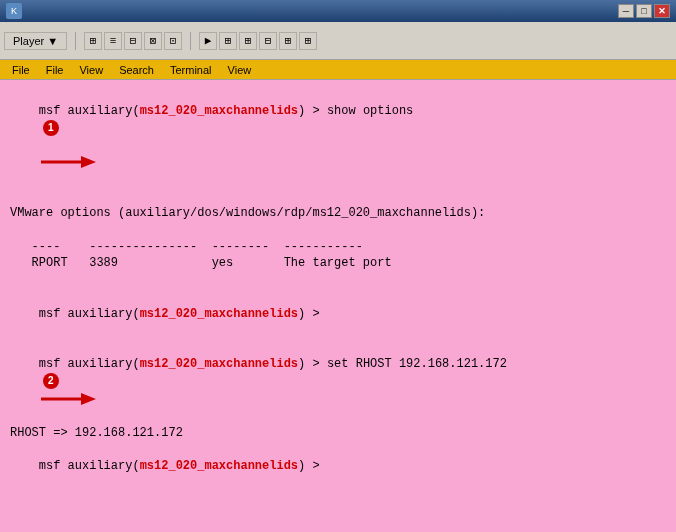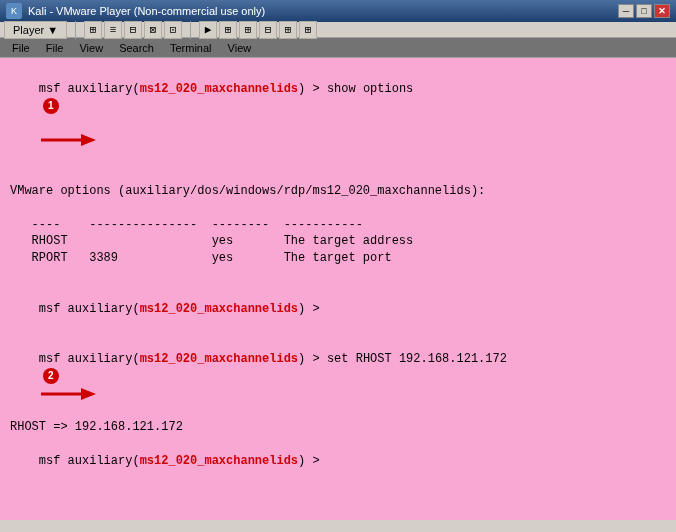--- a/index.html
+++ b/index.html
@@ -54,21 +54,21 @@
     .tb-btn.close { background: #cc3333; color: white; }
 
     
     .toolbar {
       background: #d4d0c8;
       border-bottom: 1px solid #a0a0a0;
       padding: 2px 4px;
       display: flex;
       align-items: center;
       gap: 6px;
-      height: 16px;
+      height: 38px;
     }
     .toolbar-btn {
       background: #d4d0c8;
       border: 1px solid #b0aca4;
       padding: 2px 8px;
       font-family: Arial, sans-serif;
       font-size: 11px;
       cursor: pointer;
     }
     .toolbar-sep {
@@ -85,21 +85,21 @@
       width: 18px; height: 18px;
       background: #d4d0c8;
       border: 1px solid #b0aca4;
       display: flex; align-items: center; justify-content: center;
       font-size: 11px;
       cursor: pointer;
     }
 
     
     .menubar {
-      background: #737373;
+      background: #eab308;
       border-bottom: 1px solid #a0a0a0;
       padding: 2px 6px;
       display: flex;
       gap: 4px;
       font-family: Arial, sans-serif;
       font-size: 11px;
       height: 20px;
       align-items: center;
     }
     .menu-item {
@@ -141,21 +141,20 @@
       margin-left: 4px;
       vertical-align: middle;
     }
   </style>
 </head>
 <body>
 
 <div class="title-bar">
   <div class="title-bar-left">
     <div class="title-bar-icon">K</div>
-    <span>Kali - VMware Player (Non-commercial use only)</span>
   </div>
   <div class="title-bar-controls">
     <div class="tb-btn">─</div>
     <div class="tb-btn">□</div>
     <div class="tb-btn close">✕</div>
   </div>
 </div>
 
 <div class="toolbar">
   <button class="toolbar-btn">Player ▼</button>
@@ -201,21 +200,20 @@
 
   <div class="line">&nbsp;</div>
 
   <div class="line">VMware options (auxiliary/dos/windows/rdp/ms12_020_maxchannelids):</div>
 
   <div class="line">&nbsp;</div>
 
 
   <div class="line">   ----    ---------------  --------  -----------</div>
 
-  <div class="line">   RHOST                    yes       The target address</div>
 
   <div class="line">   RPORT   3389             yes       The target port</div>
 
   <div class="line">&nbsp;</div>
 
   <div class="line">
     <span>msf auxiliary(</span><span class="module-name">ms12_020_maxchannelids</span><span>) &gt;</span>
   </div>
 
   <div class="line">

